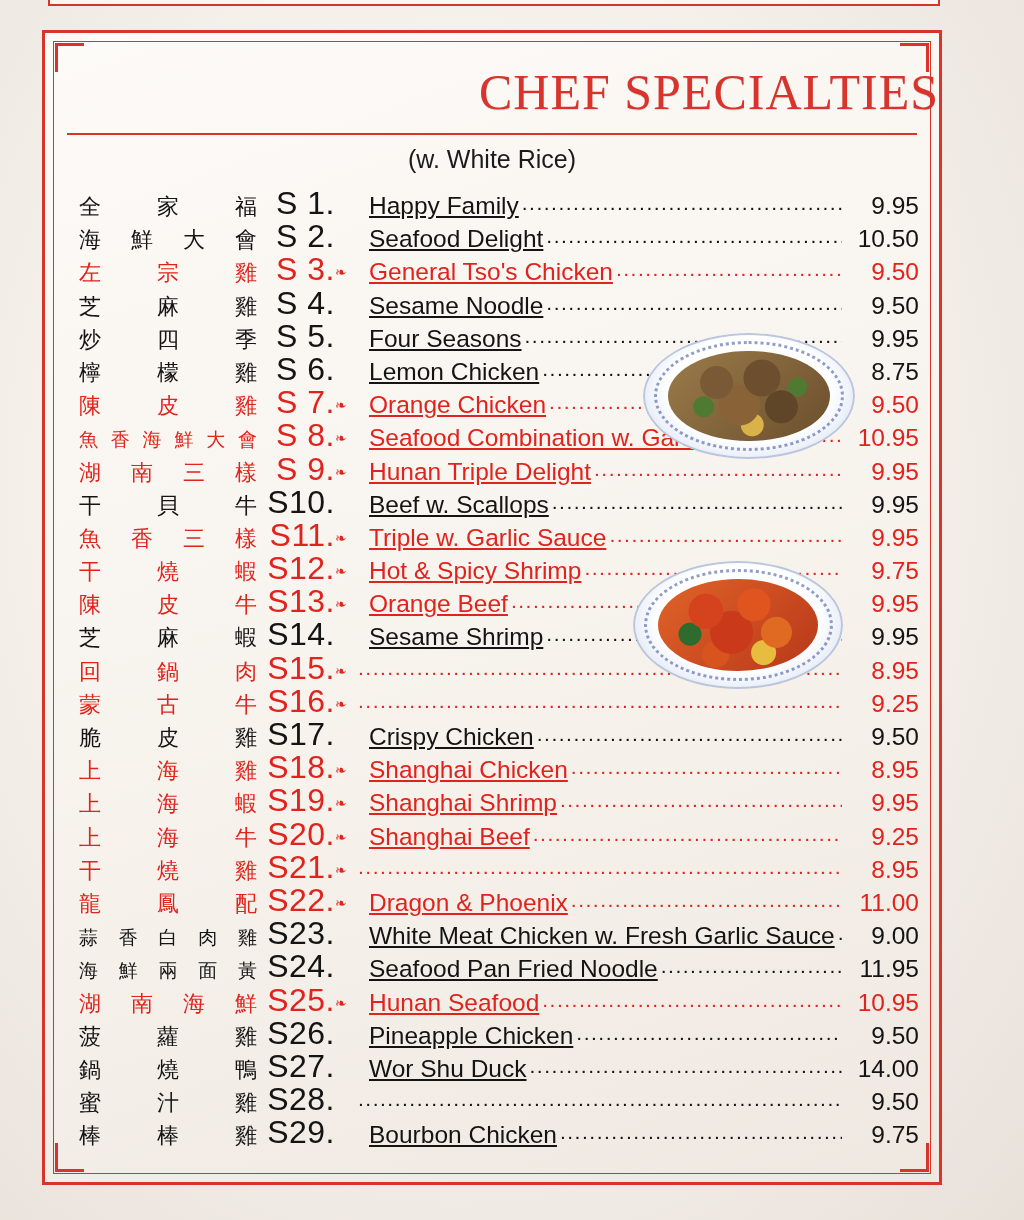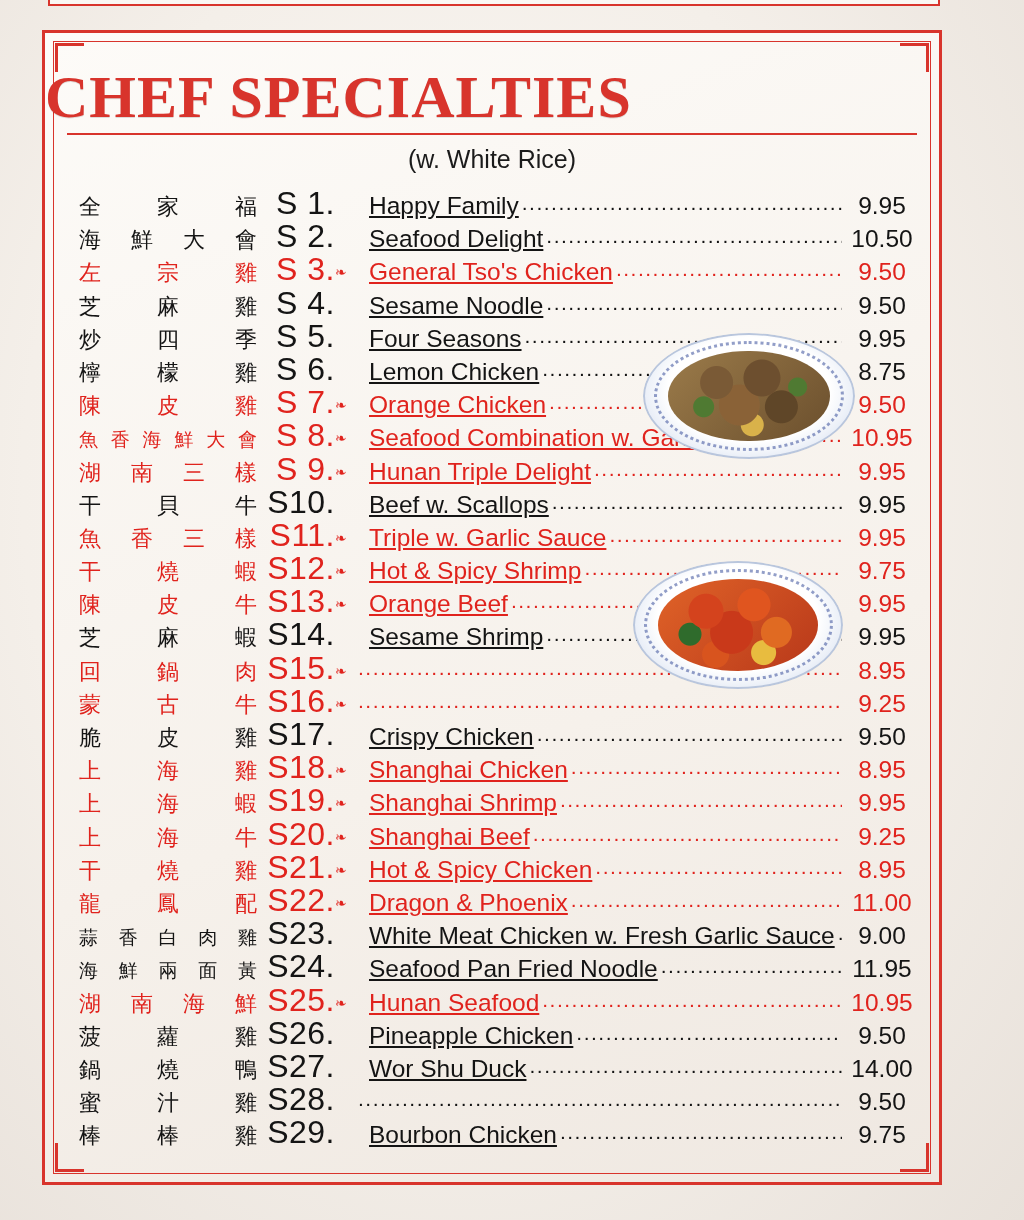--- a/index.html
+++ b/index.html
@@ -74,24 +74,24 @@
   }
   .corner.tl { left: 10px;  top: 10px;  border-right: none; border-bottom: none; }
   .corner.tr { right: 10px; top: 10px;  border-left: none;  border-bottom: none; }
   .corner.bl { left: 10px;  bottom: 10px; border-right: none; border-top: none; }
   .corner.br { right: 10px; bottom: 10px; border-left: none;  border-top: none; }
 
   .title {
     position: absolute;
     left: 0; right: 0;
     top: 30px;
-    text-align: left;
+    text-align: right;
     font-family: "Liberation Serif", serif;
-    font-weight: bold;
-    font-size: 60px;
+    font-weight: normal;
+    font-size: 50px;
     letter-spacing: 1px;
     color: #d8342c;
     text-shadow: 0 1px 0 rgba(0,0,0,0.12);
   }
   .title-rule {
     position: absolute;
     left: 22px; right: 22px;
     top: 100px;
     border-top: 2px solid #d8342c;
   }
@@ -162,21 +162,21 @@
     flex: 1 1 auto;
     overflow: hidden;
     margin: 0 3px;
     position: relative;
     top: -4px;
     letter-spacing: 1.5px;
     font-size: 21px;
   }
   .price {
     flex: 0 0 auto;
-    text-align: center;
+    text-align: right;
     min-width: 74px;
     font-size: 24.5px;
   }
 
   
   .photo {
     position: absolute;
     border-radius: 50%;
     overflow: hidden;
   }
@@ -488,21 +488,20 @@
           <div class="price">9.25</div>
         </div>
         <div class="row red">
           <div class="cn">
             <span>干</span>
             <span>燒</span>
             <span>雞</span>
           </div>
           <div class="code">S21.</div>
           <div class="pep">❧</div>
-          <div class="name">Hot &amp; Spicy Chicken</div>
           <div class="dots">..........................................................................................</div>
           <div class="price">8.95</div>
         </div>
         <div class="row red">
           <div class="cn">
             <span>龍</span>
             <span>鳳</span>
             <span>配</span>
           </div>
           <div class="code">S22.</div>

